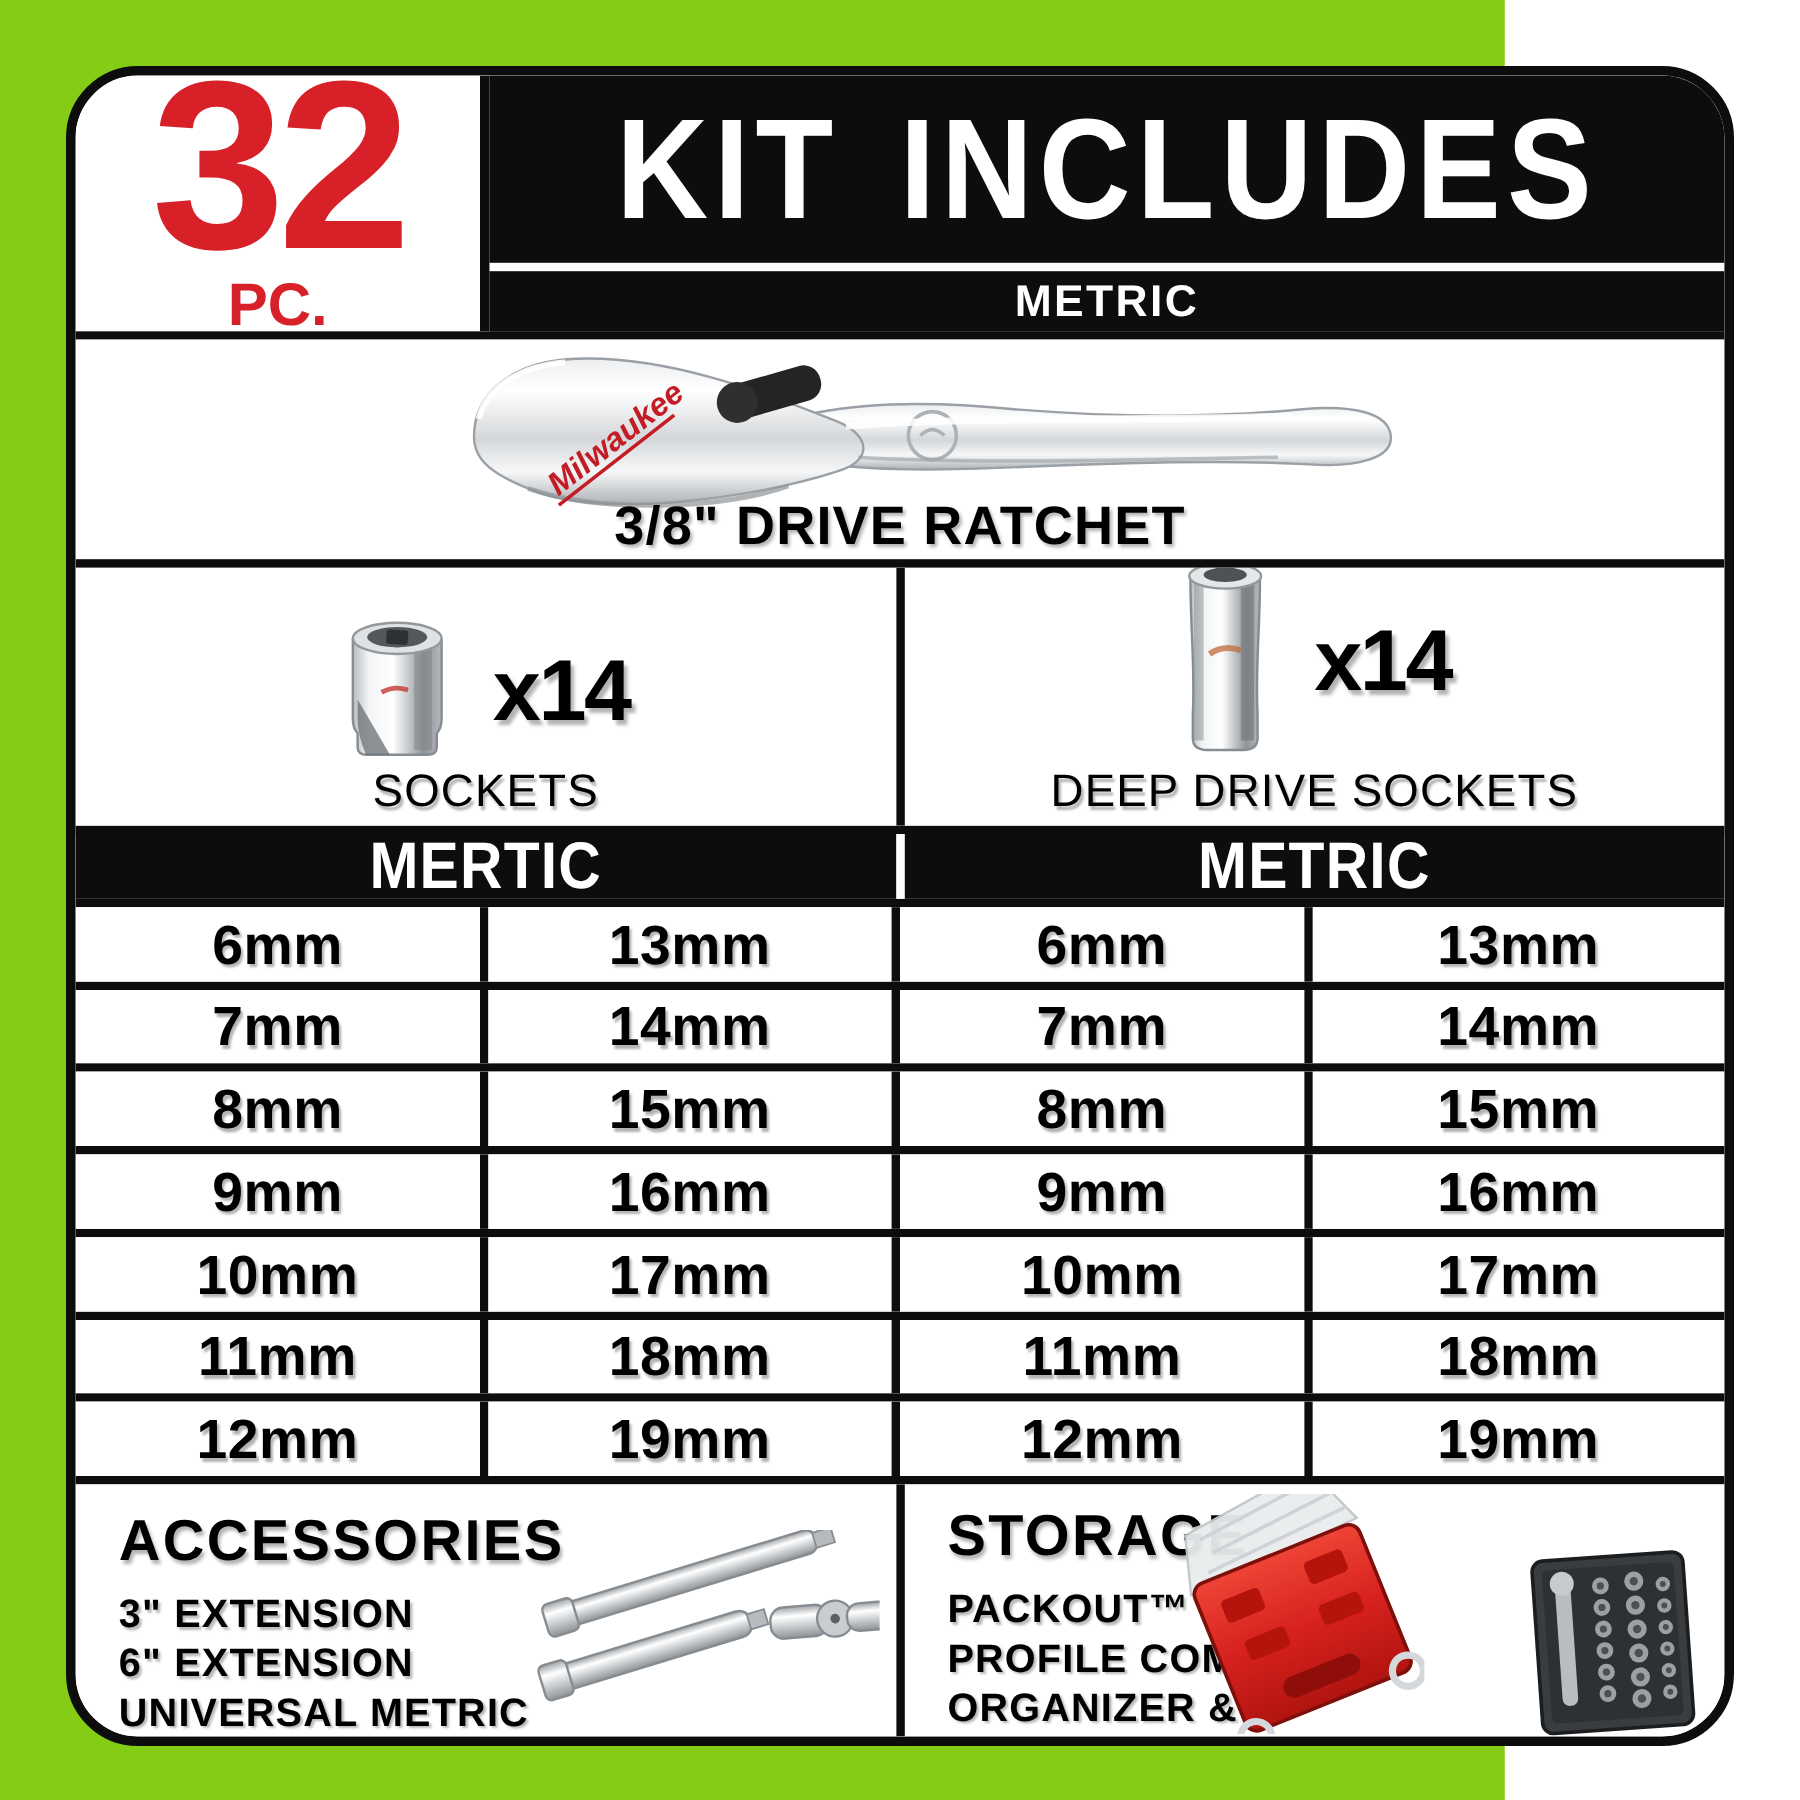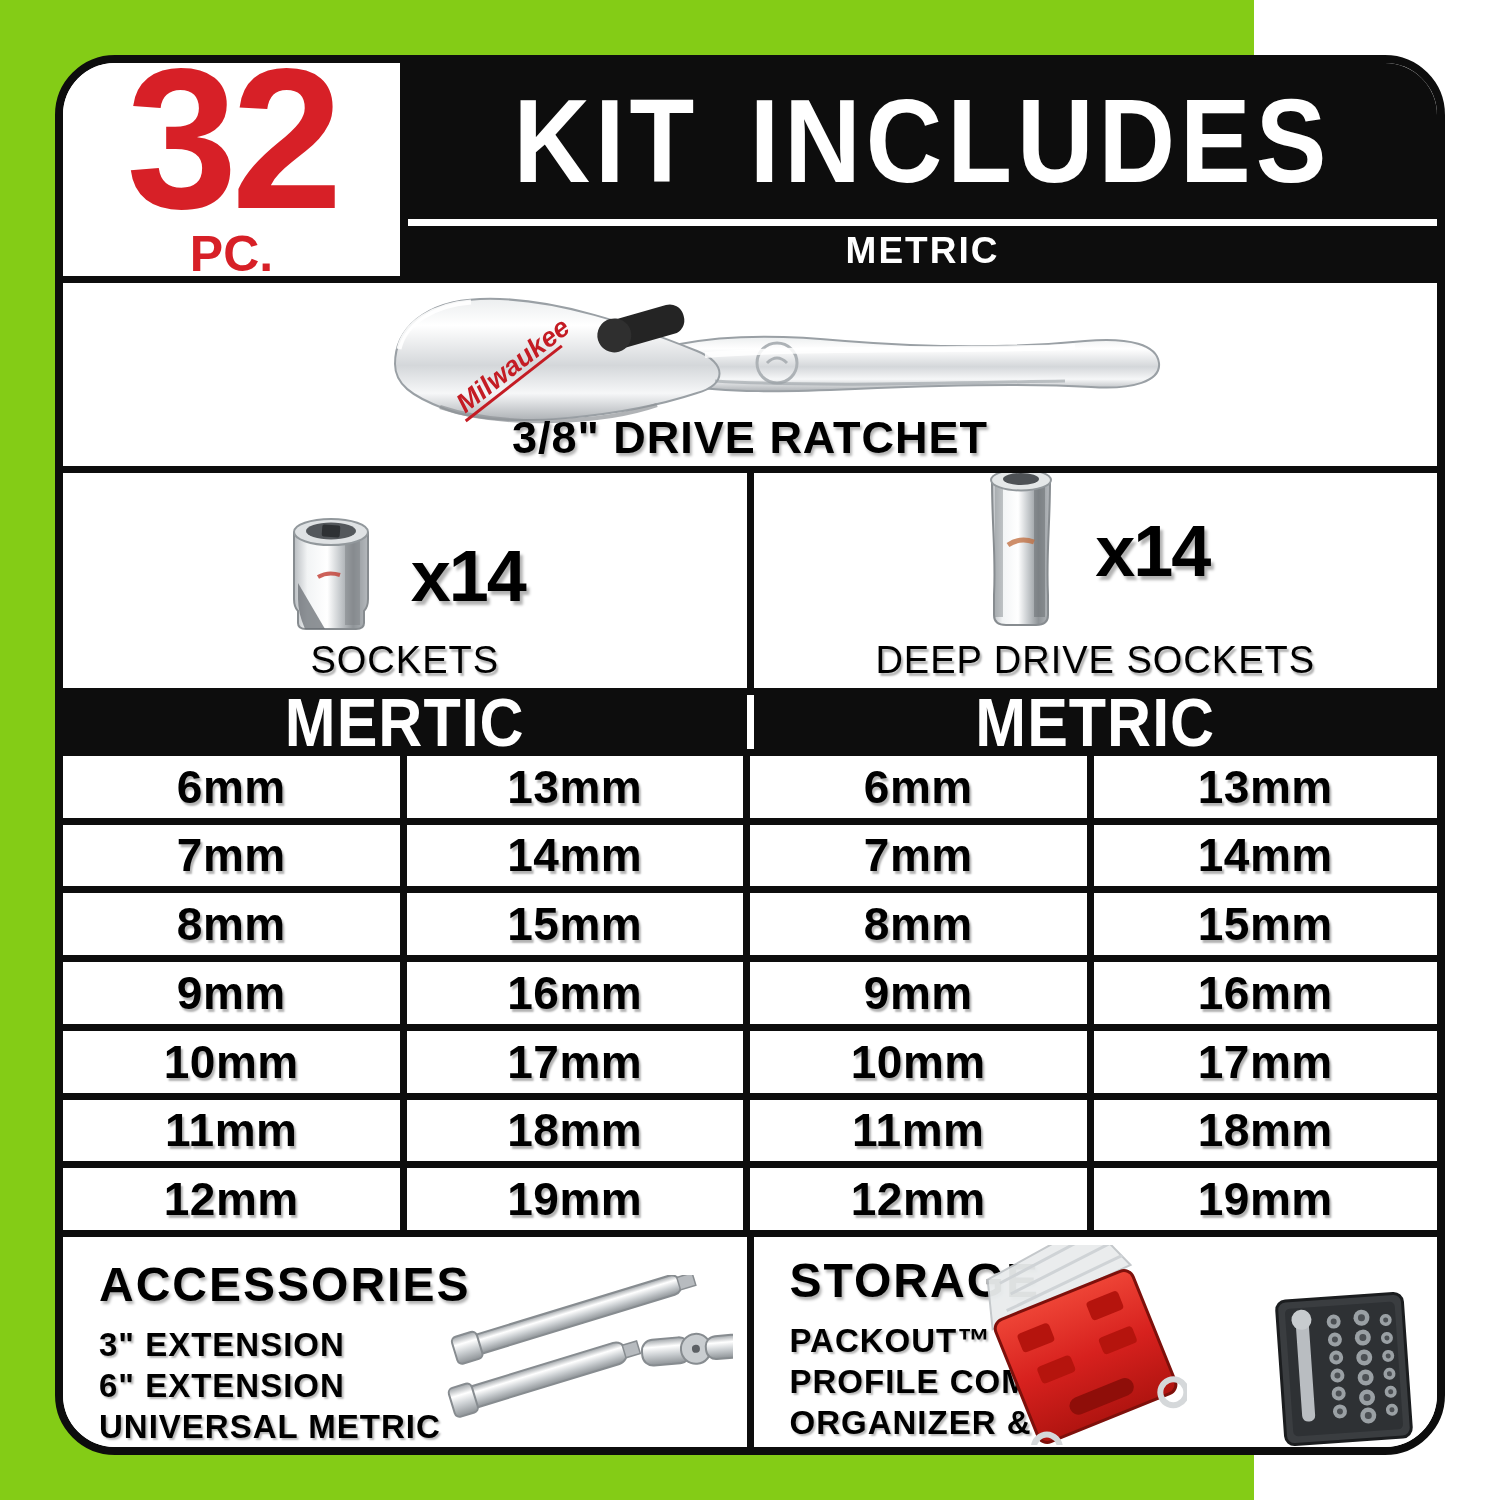--- a/index.html
+++ b/index.html
@@ -41,21 +41,21 @@
   .socket-cell.right { border-left:7px solid #0d0d0d; }
   .socket-main { display:flex; align-items:center; justify-content:center; }
   .qty { font-weight:bold; font-size:72px; letter-spacing:-2px; margin-left:34px;
          text-shadow:3px 4px 3px rgba(0,0,0,.30); }
   .socket-label { font-weight:normal; font-size:38px; letter-spacing:1px; margin-top:2px;
                   text-shadow:2px 3px 2px rgba(0,0,0,.30); }
 
   
   .row-theader { height:61px; background:#fff; }
   .theader { flex:1; background:#0d0d0d; color:#fff; display:flex; align-items:center;
-             justify-content:center; font-weight:bold; font-size:61px; letter-spacing:1px; }
+             justify-content:center; font-weight:bold; font-size:49px; letter-spacing:1px; }
   .theader span { transform:scaleY(1.12); display:inline-block; }
   .theader-gap { width:7px; background:#ffffff; }
 
   
   .row-table { height:487px; flex-direction:column; }
   .trow { flex:1; display:flex; border-bottom:7px solid #0d0d0d; }
   .trow:last-child { border-bottom:none; }
   .tcell { width:25%; display:flex; align-items:center; justify-content:center;
            background:#fff; border-right:7px solid #0d0d0d;
            font-weight:bold; font-size:46px; letter-spacing:0.5px;

